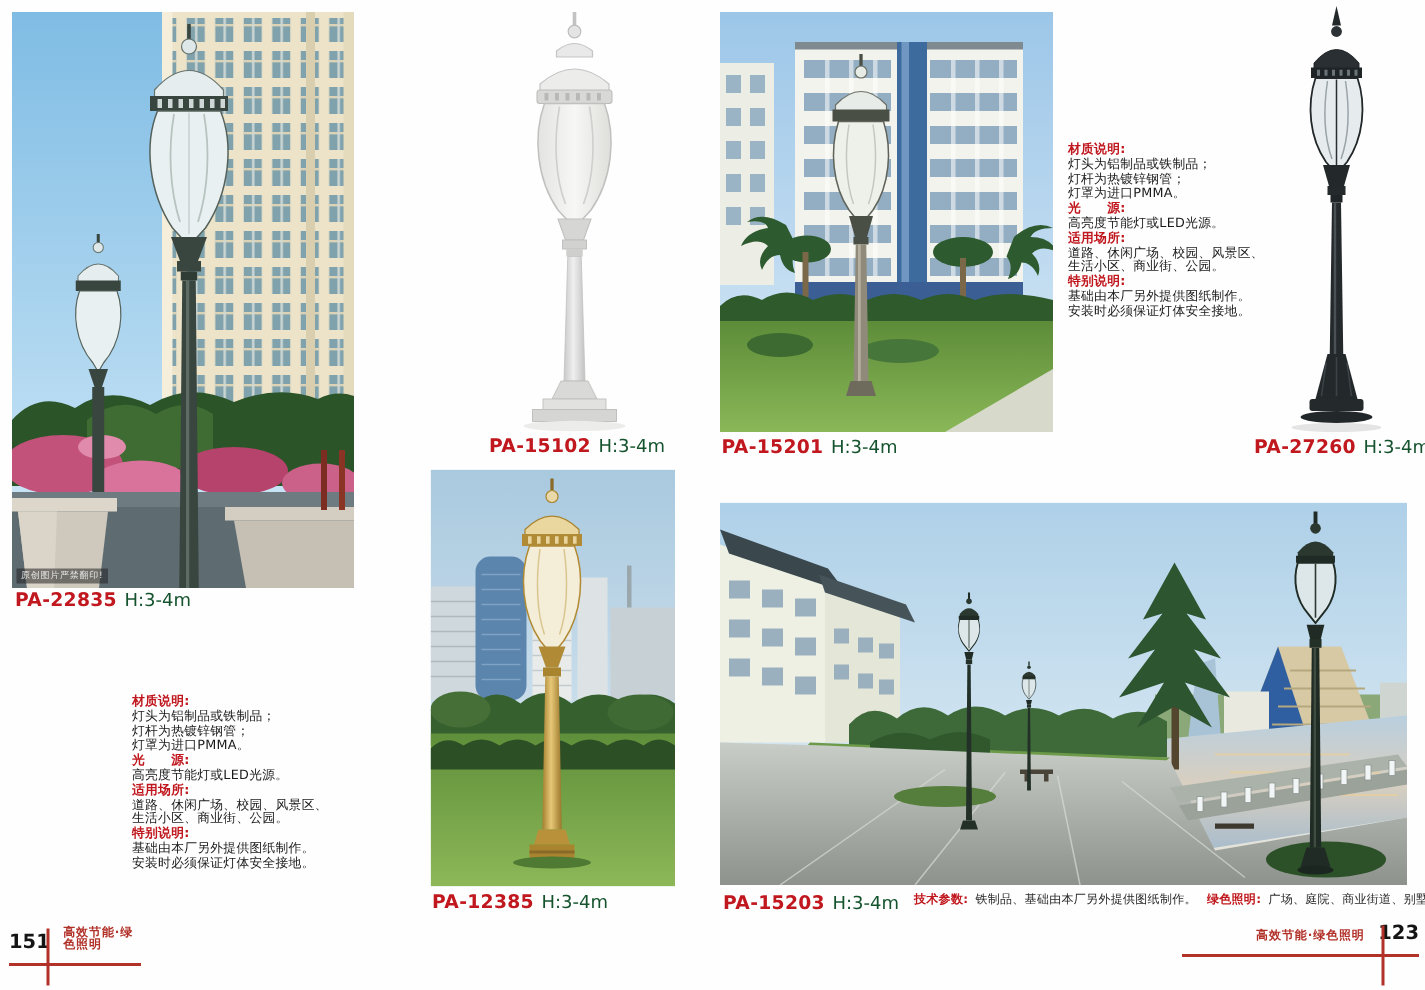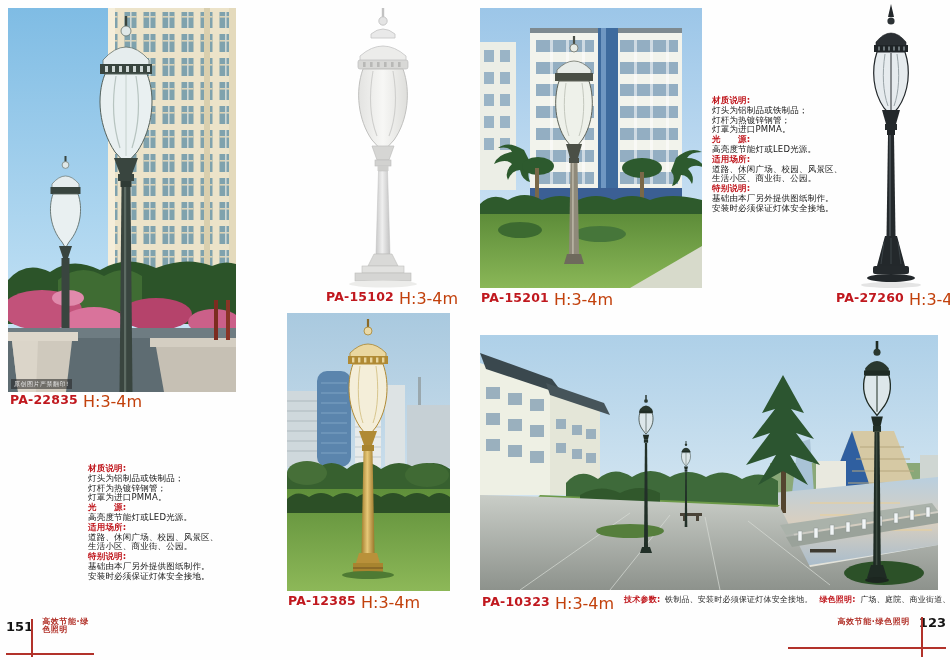--- a/index.html
+++ b/index.html
@@ -5,28 +5,28 @@
   *{margin:0;padding:0;box-sizing:border-box}
   html,body{width:950px;height:660px;background:#ffffff;overflow:hidden}
   body{position:relative;font-family:"DejaVu Sans","Liberation Sans",sans-serif;color:#111}
   .sheet{position:absolute;inset:0;background:#fefefe}
   figure{position:absolute;overflow:hidden}
   figure svg{display:block;width:100%;height:100%}
   .wm{position:absolute;left:3px;top:371px;background:rgba(35,35,35,.55);color:#e6e6e6;
       font-size:6px;line-height:10px;padding:0 3px;letter-spacing:.5px;white-space:nowrap}
   .lbl{position:absolute;white-space:nowrap;display:flex;align-items:flex-start;line-height:1}
   .lbl .code{color:#c0181e;font-weight:bold;font-size:12.5px;margin-right:5px;letter-spacing:.2px}
-  .lbl .hval{color:#c2410c;font-size:16px}
+  .lbl .hval{color:#14532d;font-size:12px}
   .techrow{font-size:8px;margin-left:10px;letter-spacing:.2px}
   .techrow .tl{color:#c0181e;font-weight:bold;margin-right:2px}
   .techrow .tt{color:#2a2a2a;margin-right:4px}
   .spec{position:absolute;width:160px;font-size:8.5px;line-height:9.8px;letter-spacing:.2px}
   .spec .h{color:#c0181e;font-weight:bold}
   .spec .t{color:#191919}
-  .ftr{position:absolute;display:flex;align-items:center;border-bottom:2px solid #b2322a;padding-bottom:18px}
+  .ftr{position:absolute;display:flex;align-items:flex-end;border-bottom:2px solid #b2322a;padding-bottom:7px}
   .ftr-left{left:6px;top:618px;width:88px}
   .ftr-right{left:788px;top:616px;width:158px;justify-content:flex-end}
   .ftr .num{font-size:13px;font-weight:bold;color:#141414;line-height:1}
   .ftr-left .num{padding-right:9px}
   .ftr-right .num{padding-left:9px}
   .ftr .slogan{font-size:8px;font-weight:bold;color:#b2322a;letter-spacing:.6px;line-height:1;padding-bottom:1px}
   .vtail{position:absolute;width:2px;background:#b2322a}
   .vtail-left{left:31px;top:619px;height:38px}
   .vtail-right{left:921px;top:617px;height:40px}
 </style>
@@ -497,25 +497,25 @@
         <use href="#dl" transform="translate(397,6) scale(1.18)"></use>
         <path d="M394.5,97 L399.5,97 L400.8,230 L393.2,230 Z" fill="#1f2b24"></path>
         <rect x="395.8" y="97" width="1.6" height="133" fill="#3e4c42"></rect>
         <path d="M391,230 L403,230 L407,243 L387,243 Z" fill="#1f2b24"></path>
         <ellipse cx="397" cy="245" rx="12" ry="3" fill="#1c2620"></ellipse>
       </g>
     </svg>
   </figure>
 
   <div class="lbl" id="lbl-15203" style="left:482px;top:596px">
-    <span class="code">PA-10323</span>
+    <span class="code">PA-15203</span>
     <span class="hval">H:3-4m</span>
     <span class="techrow">
       <span class="tl">技术参数:</span>
-      <span class="tt">铁制品、安装时必须保证灯体安全接地。</span>
+      <span class="tt">铁制品、基础由本厂另外提供图纸制作。</span>
       <span class="tl">绿色照明:</span>
       <span class="tt">广场、庭院、商业街道、别墅区等场所。</span>
     </span>
   </div>
 
   <div class="ftr ftr-right">
     <span class="slogan">高效节能·绿色照明</span>
     <span class="num">123</span>
   </div>
   <div class="vtail vtail-right"></div>

